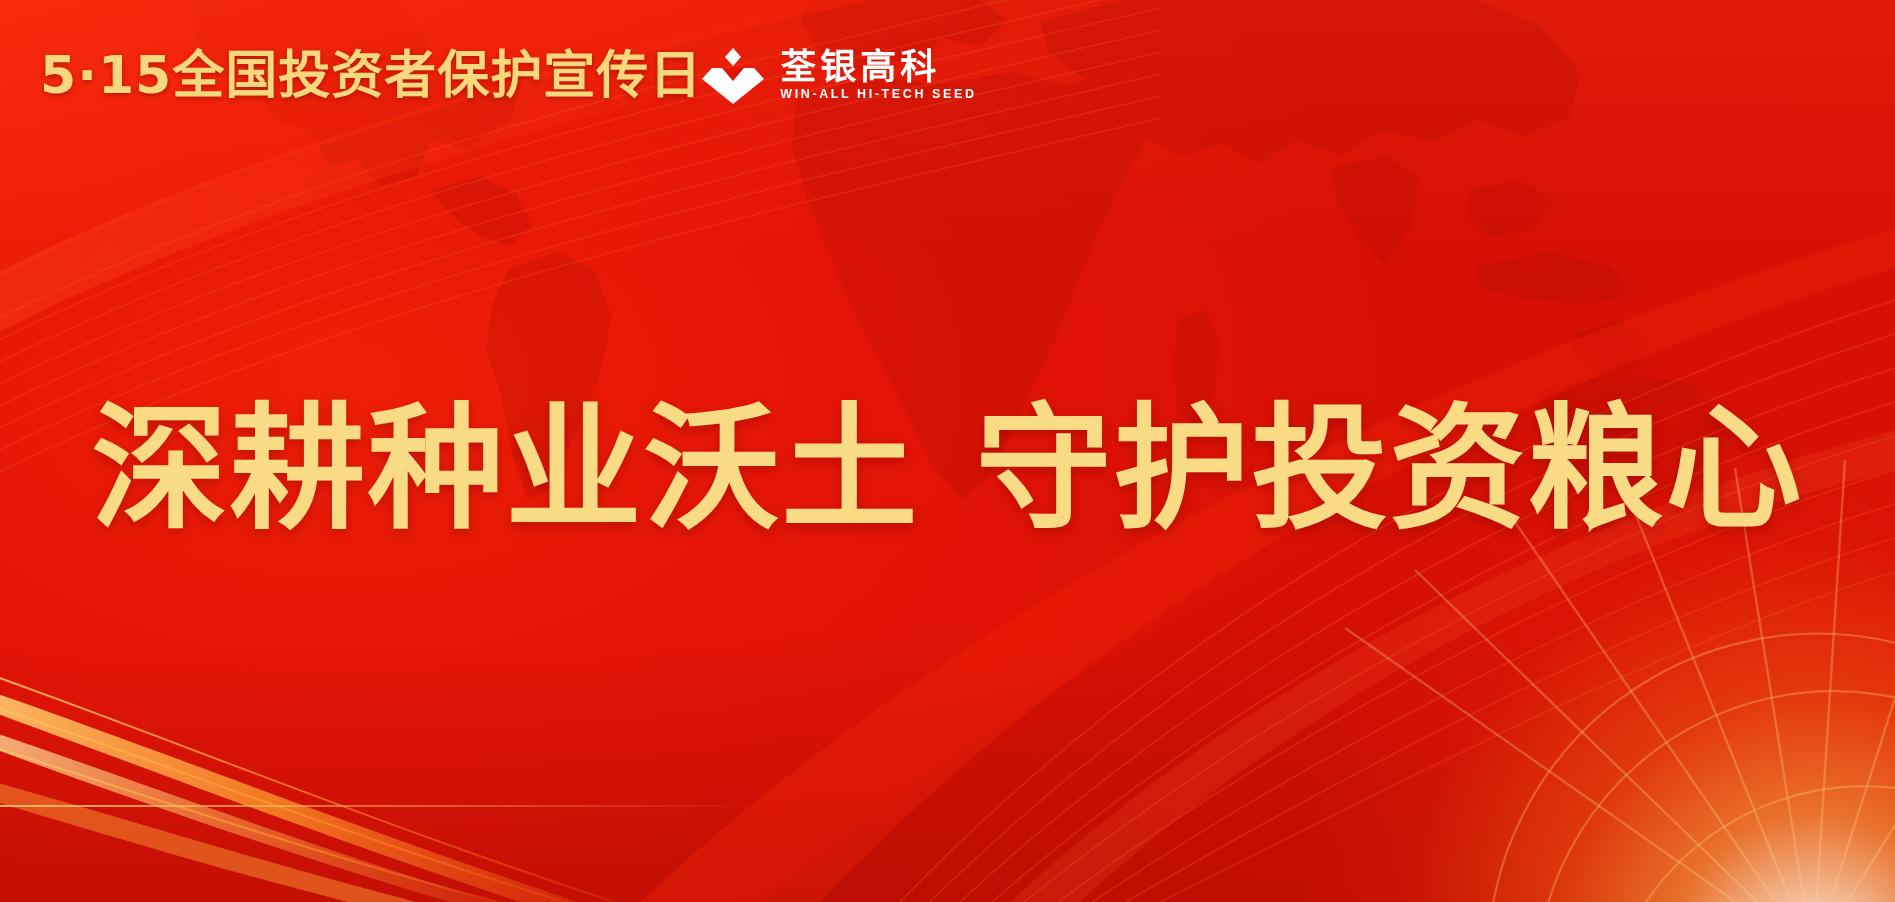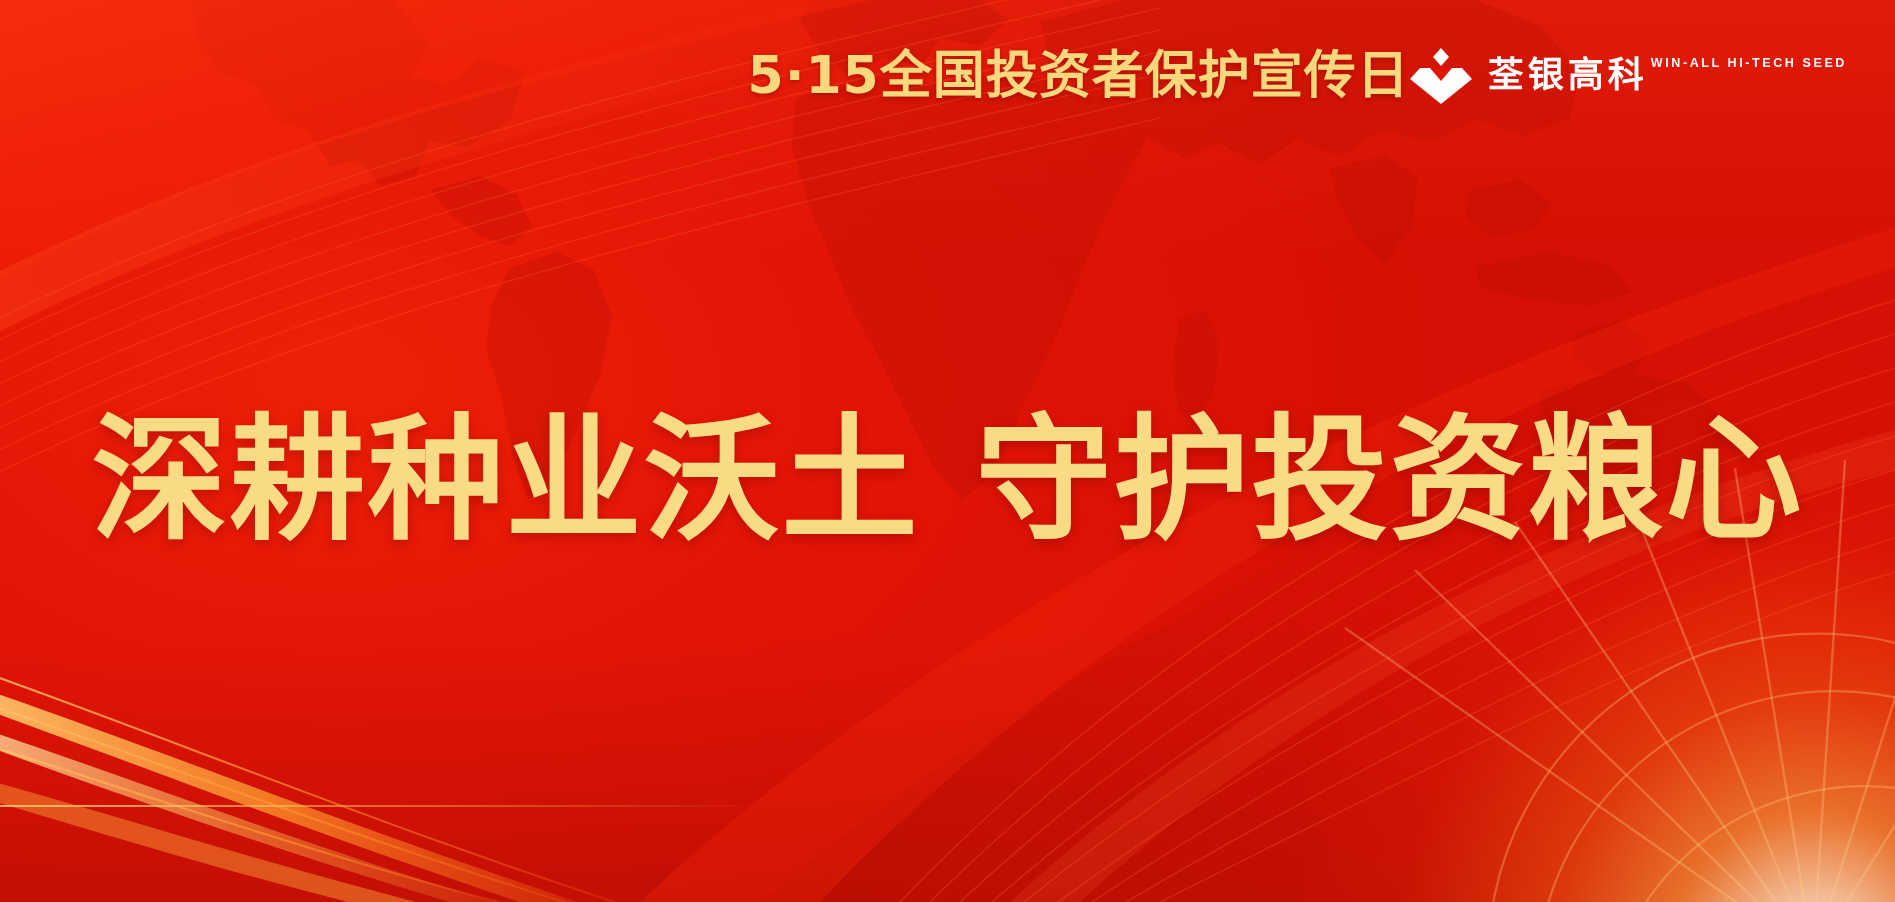--- a/index.html
+++ b/index.html
@@ -61,21 +61,21 @@
   .hairline{
     position:absolute; left:0; bottom:95px; width:760px; height:2px;
     background:linear-gradient(90deg, rgba(255,200,110,.85) 0%, rgba(255,190,90,.45) 55%, rgba(255,190,90,0) 100%);
     pointer-events:none;
   }
 
   
   .header-row{
     position:absolute; left:0; right:0; top:0;
     height:150px;
-    display:flex; align-items:center; justify-content:flex-end;
+    display:flex; align-items:center; justify-content:flex-start;
     padding:0 48px 0 40px;
   }
 
   .kicker{
     margin:0;
     font-size:52px;
     line-height:1;
     font-weight:700;
     letter-spacing:1px;
     color:#f8d87d;
@@ -84,45 +84,45 @@
     font-family:"DejaVu Sans","Liberation Sans",sans-serif;
   }
 
   .logo{
     display:flex; align-items:center; gap:16px;
   }
   .logo-mark{
     width:62px;height:58px;flex:0 0 auto;
   }
   .logo-mark svg{width:100%;height:100%;display:block;}
-  .logo-text{display:flex;flex-direction:row;gap:3px;}
+  .logo-text{display:flex;flex-direction:column;gap:3px;}
   .logo-cn{
     font-size:36px;font-weight:700;color:#ffffff;letter-spacing:4px;line-height:1;
     font-family:"DejaVu Sans","Liberation Sans",sans-serif;
   }
   .logo-en{
     font-size:12.5px;font-weight:700;color:#ffffff;letter-spacing:2.6px;line-height:1;
     font-family:"Liberation Sans",sans-serif;
   }
 
   .headline-wrap{
     position:absolute; left:0; right:0; top:392px;
     text-align:center;
   }
   .headline{
-    margin:16px;
+    margin:4px;
     display:inline-block;
     font-size:136px;
     line-height:1.08;
     font-weight:700;
     color:#f9da85;
     letter-spacing:2px;
     white-space:nowrap;
     text-shadow:0 4px 12px rgba(120,5,0,.38);
-    font-family:Liberation Serif, serif;
+    font-family:Liberation Sans, sans-serif;
   }
   .headline .gap{display:inline-block;width:56px;}
 
   .date-wrap{
     position:absolute; left:0; right:0; top:798px;
     text-align:center;
   }
   .date{
     margin:0;
     display:inline-block;

